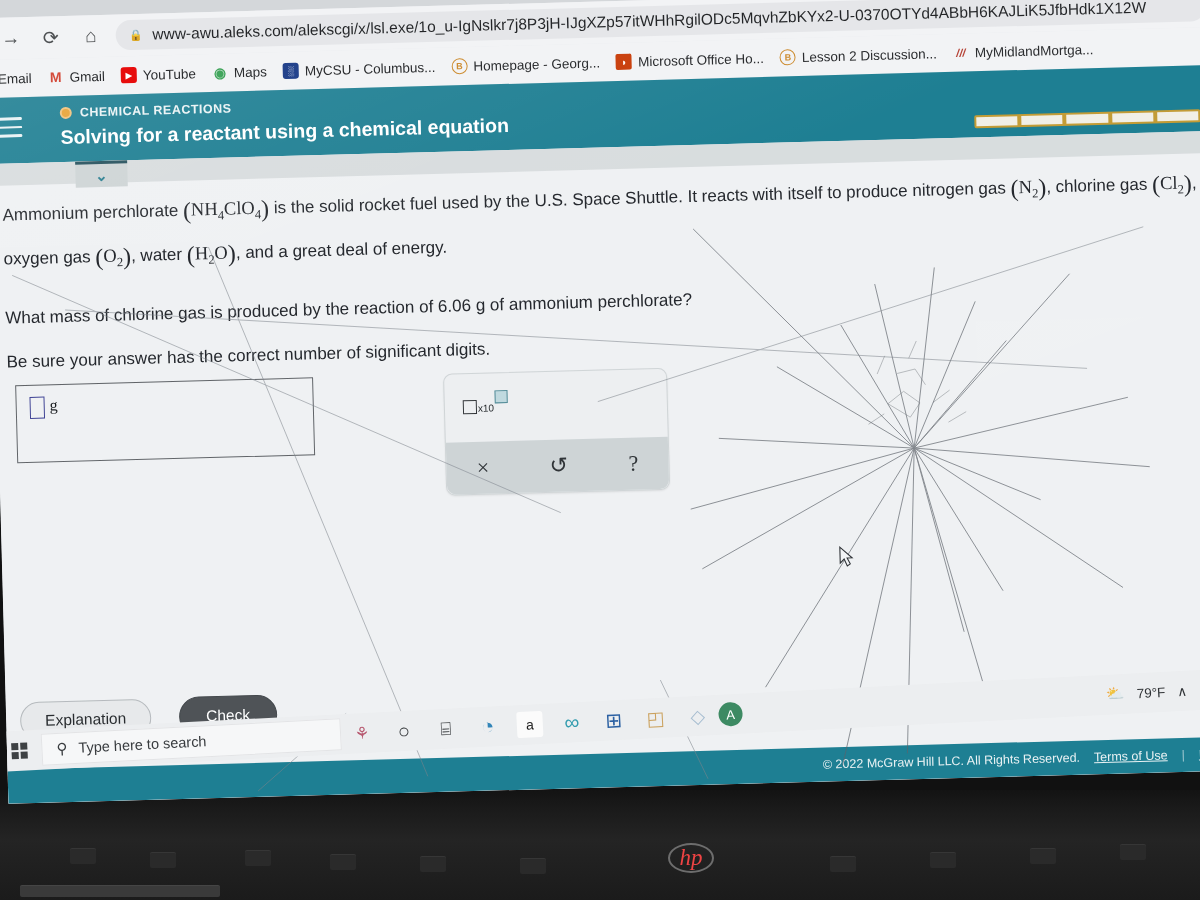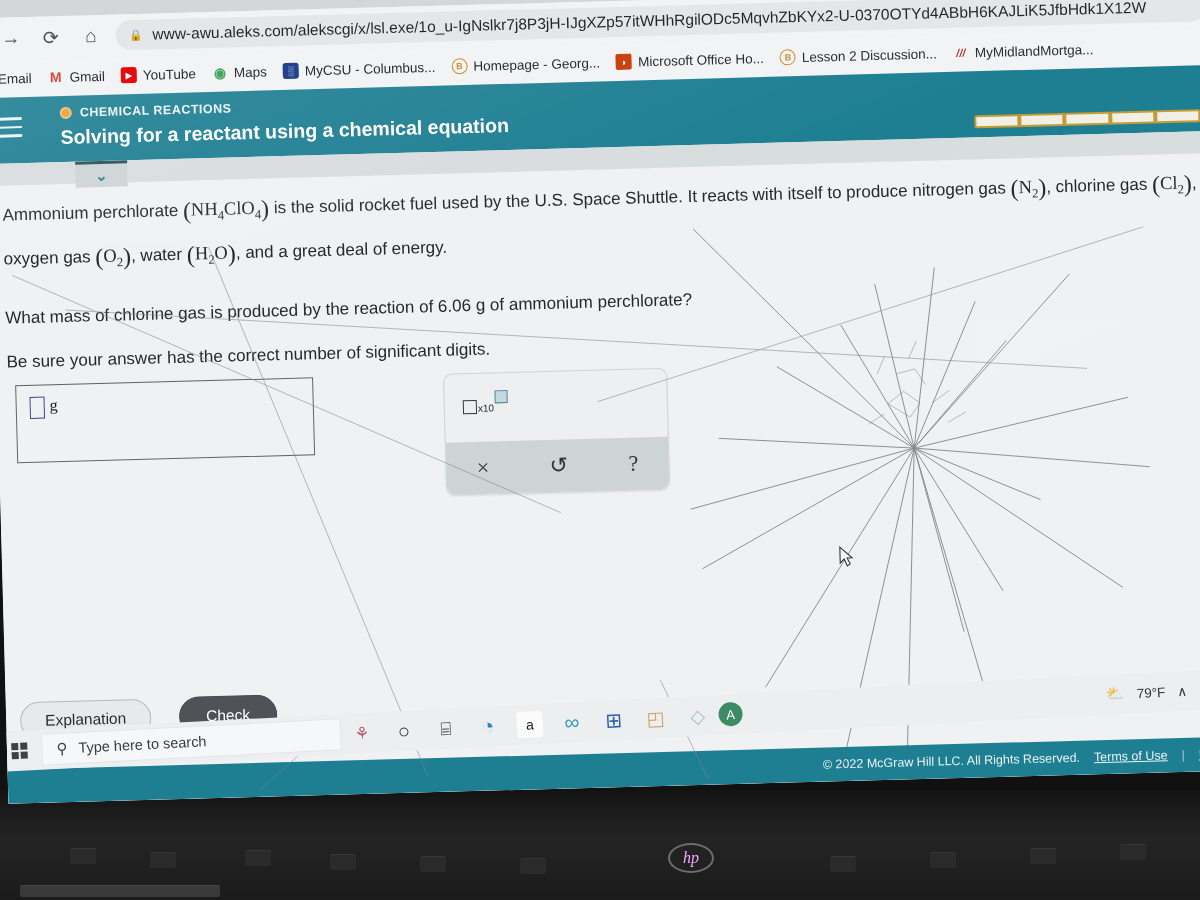--- a/index.html
+++ b/index.html
@@ -251,21 +251,21 @@
   .key {
     position: absolute; background: #2a2a2a; border-radius: 2px;
     box-shadow: inset 0 1px 0 rgba(255,255,255,.06);
   }
   .hp-logo {
     position: absolute; left: 668px; top: 843px;
     width: 46px; height: 30px; border-radius: 50%;
     border: 2px solid #6d6d6d;
     display: flex; align-items: center; justify-content: center;
     font-family: "Liberation Serif", serif;
-    font-style: italic; font-size: 16px; color: #f0abfc;
+    font-style: italic; font-size: 23px; color: #ef4444;
   }
 
   
   .crack-svg { position: absolute; inset: 0; pointer-events: none; }
 
   
   .glare {
     position: absolute; pointer-events: none;
     background: linear-gradient(160deg, rgba(255,255,255,.34), rgba(255,255,255,0) 62%);
   }

